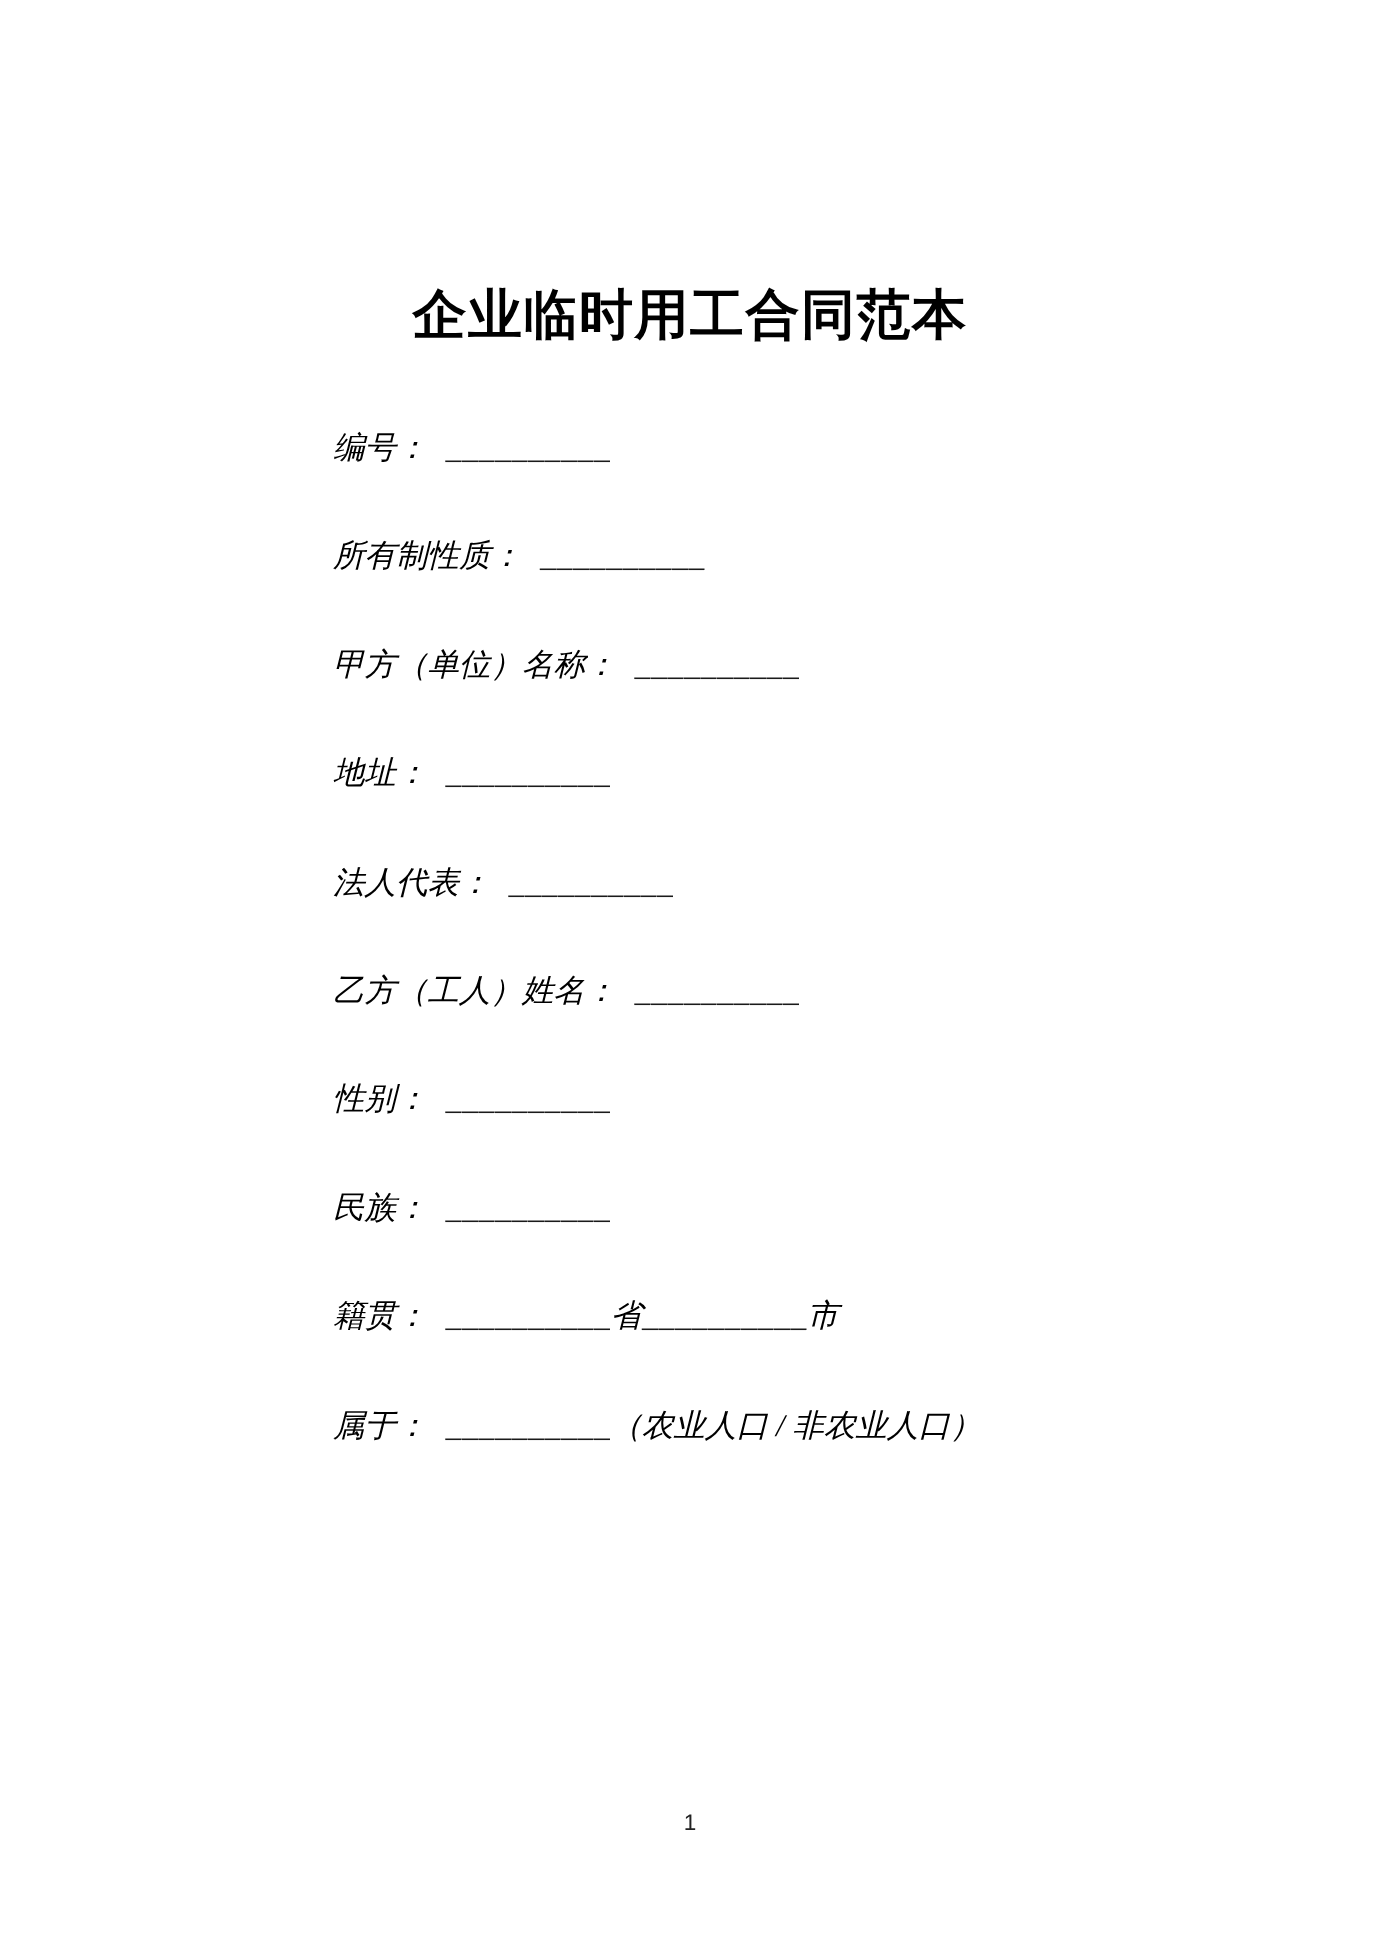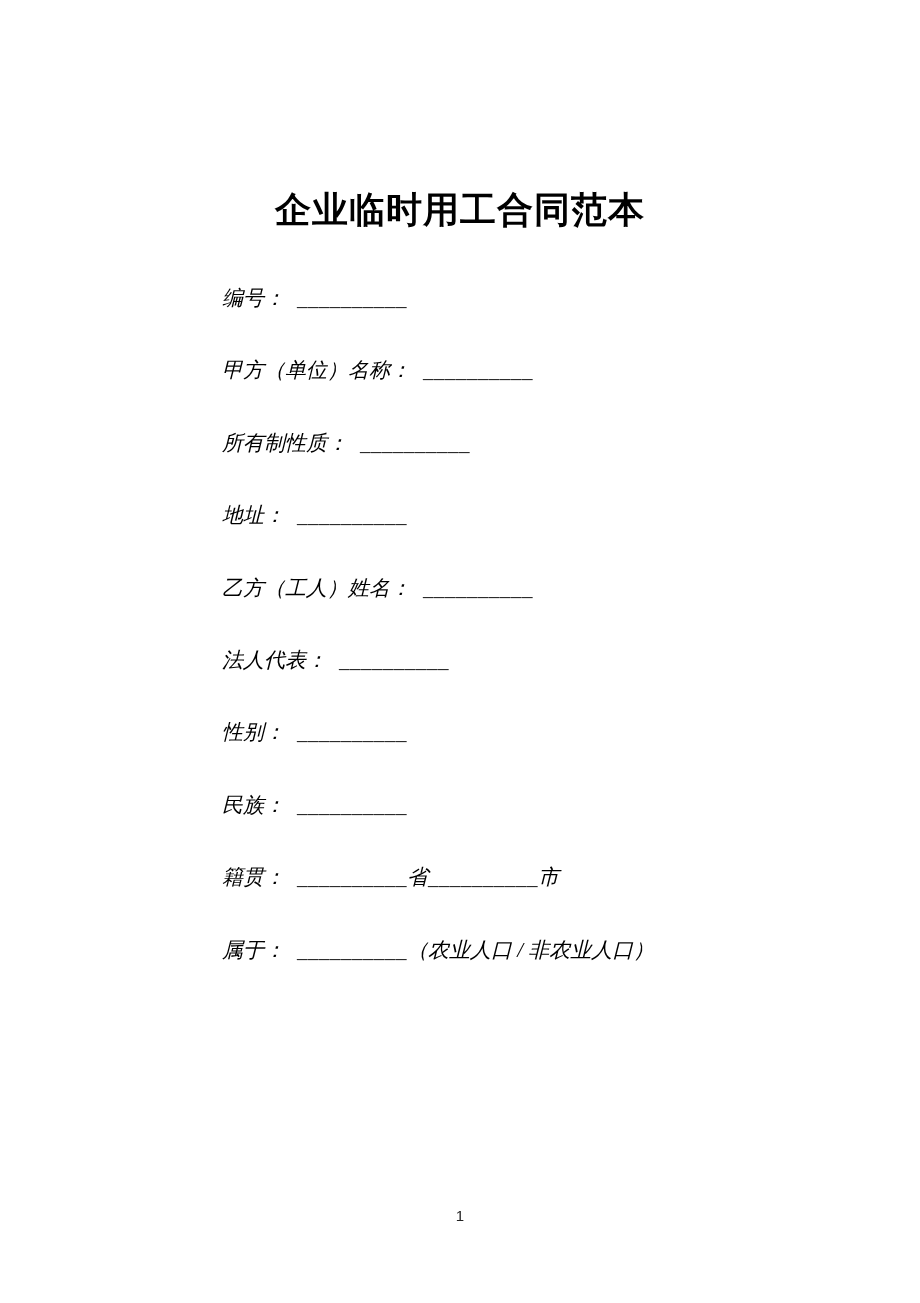--- a/index.html
+++ b/index.html
@@ -70,29 +70,29 @@
 <body>
 
 <div class="page">
 
   <div class="doc-title">企业临时用工合同范本</div>
 
   <div class="fields">
 
     <div class="field-row"><span class="label">编号：</span><span class="blank">__________</span></div>
 
+    <div class="field-row"><span class="label">所有制性质：</span><span class="blank">__________</span></div>
+
     <div class="field-row"><span class="label">甲方（单位）名称：</span><span class="blank">__________</span></div>
-
-    <div class="field-row"><span class="label">所有制性质：</span><span class="blank">__________</span></div>
 
     <div class="field-row"><span class="label">地址：</span><span class="blank">__________</span></div>
 
+    <div class="field-row"><span class="label">法人代表：</span><span class="blank">__________</span></div>
+
     <div class="field-row"><span class="label">乙方（工人）姓名：</span><span class="blank">__________</span></div>
-
-    <div class="field-row"><span class="label">法人代表：</span><span class="blank">__________</span></div>
 
     <div class="field-row"><span class="label">性别：</span><span class="blank">__________</span></div>
 
 
     <div class="field-row"><span class="label">民族：</span><span class="blank">__________</span></div>
 
 
     <div class="field-row"><span class="label">籍贯：</span><span class="blank">__________</span><span class="label">省</span><span class="blank-2">__________</span><span class="label">市</span></div>
 
 

